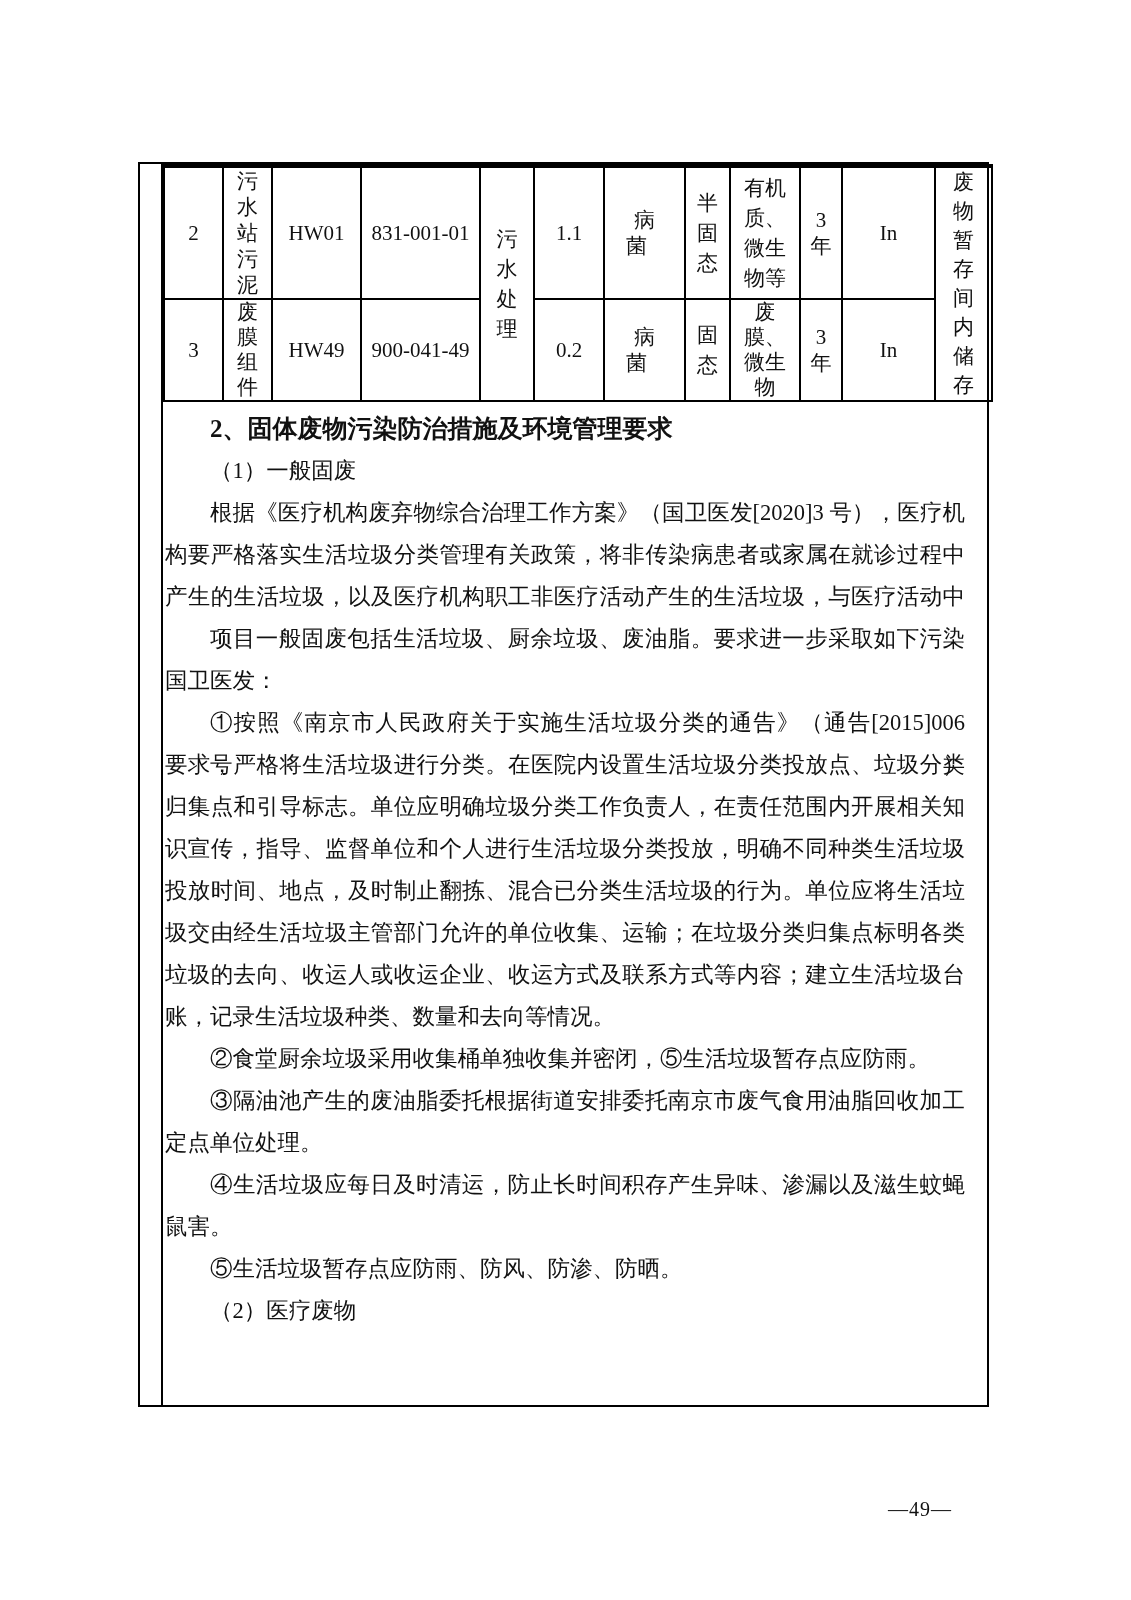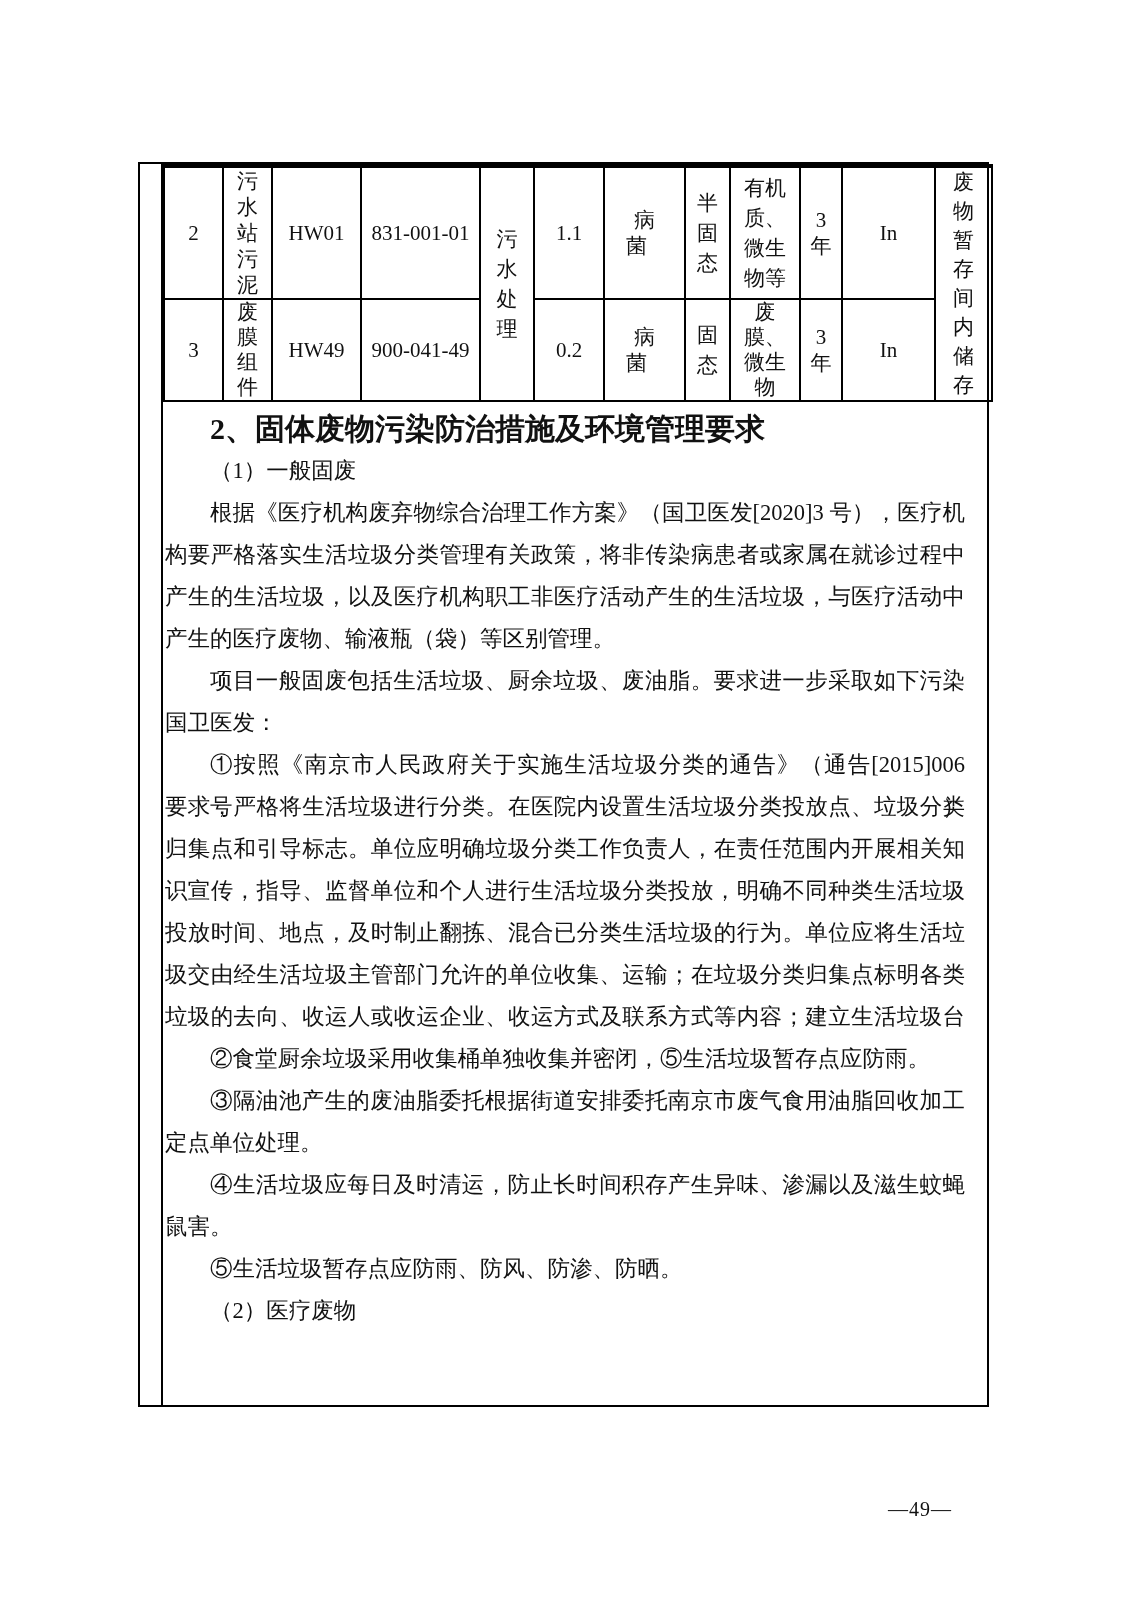--- a/index.html
+++ b/index.html
@@ -45,21 +45,21 @@
   
   .textbody{
     position:absolute;left:25px;top:237px;width:800px;padding-top:7px;
   }
   .ln{
     height:42px;line-height:42px;font-size:22.5px;
     white-space:nowrap;text-align:left;
   }
   .ln.j{text-align:justify;text-align-last:justify;white-space:normal;}
   .ln.ind{padding-left:45px;}
-  .ln.bold{font-weight:bold;font-size:30px;}
+  .ln.bold{font-weight:bold;font-size:25px;}
   .pagenum{
     position:absolute;left:888px;top:1494px;width:110px;
     font-size:20px;line-height:30px;letter-spacing:1px;
   }
 </style>
 </head>
 <body>
 
 <div class="frame">
   <div class="inner-vline"></div>
@@ -136,30 +136,30 @@
     </tr>
   </tbody>
     </table>
 
   <div class="textbody">
       <div class="ln ind bold">2、固体废物污染防治措施及环境管理要求</div>
       <div class="ln ind">（1）一般固废</div>
       <div class="ln j ind">根据《医疗机构废弃物综合治理工作方案》（国卫医发[2020]3 号），医疗机</div>
       <div class="ln j">构要严格落实生活垃圾分类管理有关政策，将非传染病患者或家属在就诊过程中</div>
       <div class="ln j">产生的生活垃圾，以及医疗机构职工非医疗活动产生的生活垃圾，与医疗活动中</div>
-      <div class="ln">产生的医疗废物、输液瓶（袋）等区别管理。</div>
       <div class="ln j ind">项目一般固废包括生活垃圾、厨余垃圾、废油脂。要求进一步采取如下污染</div>
       <div class="ln">国卫医发：</div>
       <div class="ln j ind">①按照《南京市人民政府关于实施生活垃圾分类的通告》（通告[2015]006 号）</div>
       <div class="ln j">要求，严格将生活垃圾进行分类。在医院内设置生活垃圾分类投放点、垃圾分类</div>
       <div class="ln j">归集点和引导标志。单位应明确垃圾分类工作负责人，在责任范围内开展相关知</div>
       <div class="ln j">识宣传，指导、监督单位和个人进行生活垃圾分类投放，明确不同种类生活垃圾</div>
       <div class="ln j">投放时间、地点，及时制止翻拣、混合已分类生活垃圾的行为。单位应将生活垃</div>
       <div class="ln j">圾交由经生活垃圾主管部门允许的单位收集、运输；在垃圾分类归集点标明各类</div>
       <div class="ln j">垃圾的去向、收运人或收运企业、收运方式及联系方式等内容；建立生活垃圾台</div>
+      <div class="ln">账，记录生活垃圾种类、数量和去向等情况。</div>
       <div class="ln ind">②食堂厨余垃圾采用收集桶单独收集并密闭，⑤生活垃圾暂存点应防雨。</div>
       <div class="ln j ind">③隔油池产生的废油脂委托根据街道安排委托南京市废气食用油脂回收加工</div>
       <div class="ln">定点单位处理。</div>
       <div class="ln j ind">④生活垃圾应每日及时清运，防止长时间积存产生异味、渗漏以及滋生蚊蝇</div>
       <div class="ln">鼠害。</div>
       <div class="ln ind">⑤生活垃圾暂存点应防雨、防风、防渗、防晒。</div>
       <div class="ln ind">（2）医疗废物</div>
     </div>
 </div>
 

